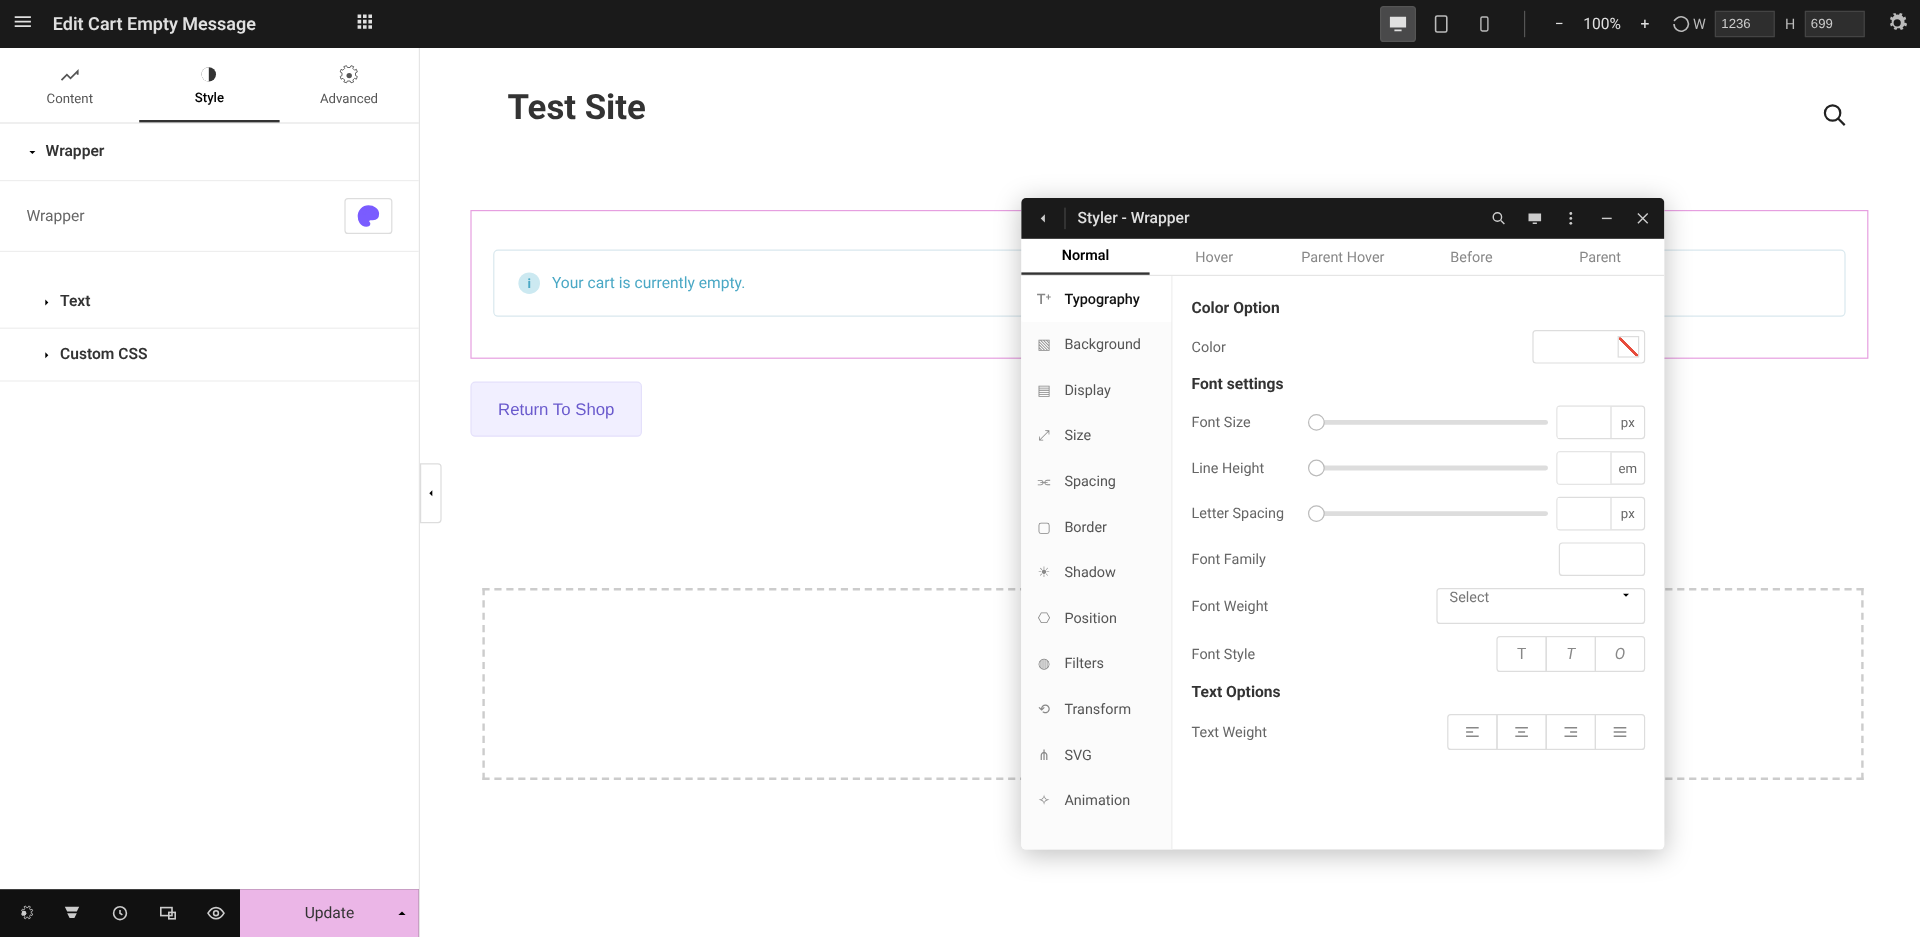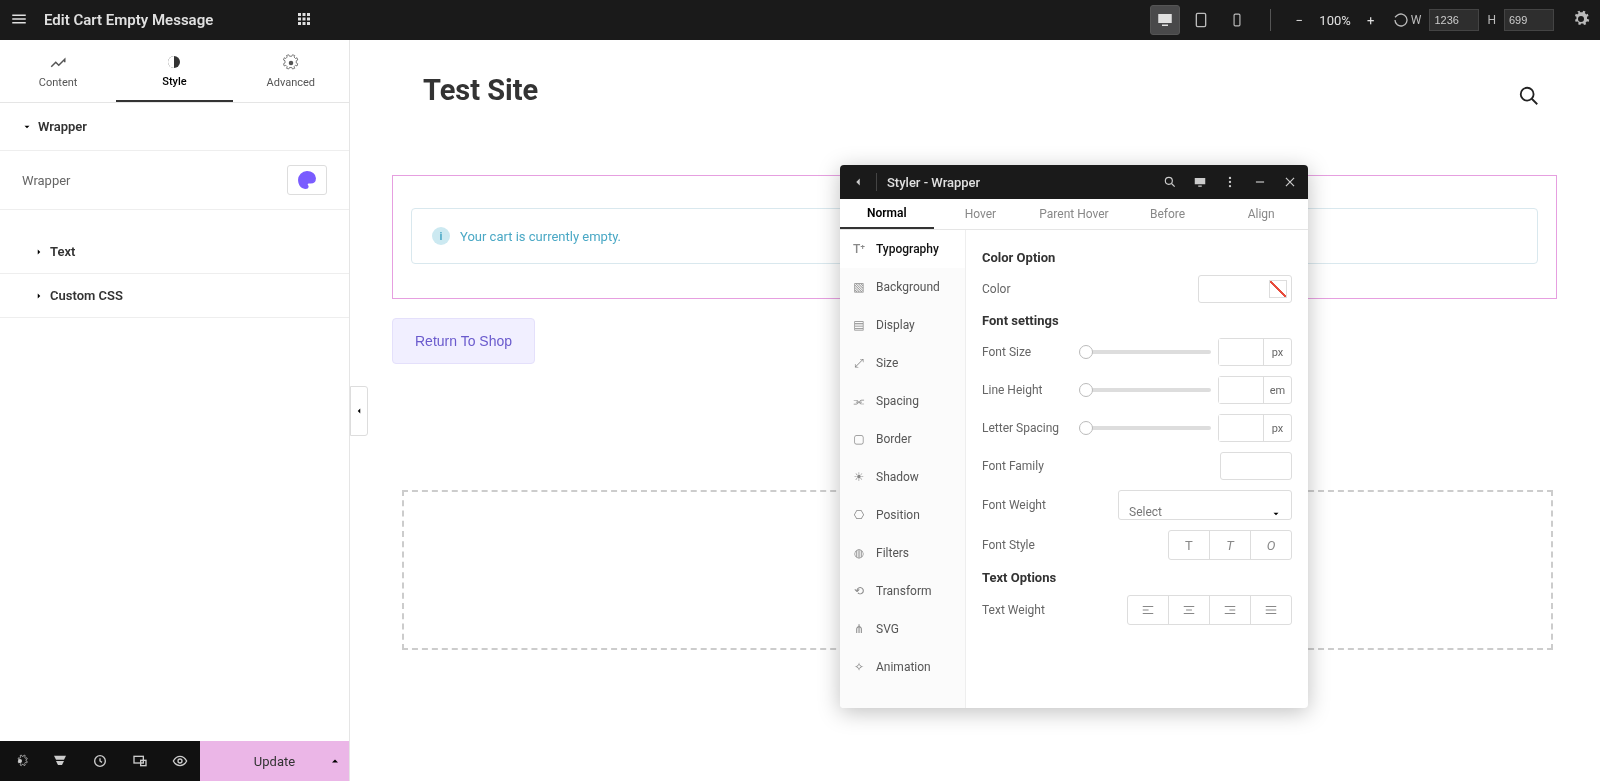--- a/index.html
+++ b/index.html
@@ -43,21 +43,21 @@
   .collapse-handle { position:absolute; left:0; top:50%; transform:translateY(-50%); width:18px; height:50px; background:#fff; border:1px solid #ddd; border-radius:0 3px 3px 0; display:flex; align-items:center; justify-content:center; cursor:pointer;}
   .site-title { position:absolute; left:73px; top:33px; font-size:29px; font-weight:700;}
   .search-icon-site { position:absolute; right:60px; top:45px; cursor:pointer;}
   .selected-box { position:absolute; left:42px; top:135px; right:43px; height:124px; border:1px solid #e69fe0; background:#fff;}
   .notice { margin:32px 18px; border:1px solid #d9e8ee; border-radius:4px; padding:18px 20px; display:flex; align-items:center; gap:10px; color:#4aa8c5;}
   .notice-icon { width:18px; height:18px; border-radius:50%; background:#cce9f1; display:flex; align-items:center; justify-content:center; color:#4aa8c5; font-size:11px; font-weight:700;}
   .return-btn { position:absolute; left:42px; top:278px; background:#f1efff; color:#6a5acd; border:1px solid #e4e0fb; padding:14px 22px; border-radius:4px; font-size:14px; cursor:pointer;}
   .drop-zone { position:absolute; left:52px; top:450px; right:47px; height:160px; border:2px dashed #ccc; }
 
   
-  .styler { position:absolute; left:490px; top:125px; width:468px; background:#fff; box-shadow:0 4px 22px rgba(0,0,0,.25); border-radius:4px; overflow:hidden;}
+  .styler { position:absolute; left:501px; top:125px; width:536px; background:#fff; box-shadow:0 4px 22px rgba(0,0,0,.25); border-radius:4px; overflow:hidden;}
   .styler-head { background:#1a1a1a; height:34px; display:flex; align-items:center; color:#e0e0e0; padding:0 6px; gap:6px;}
   .sh-title { font-size:13px; font-weight:500; margin-left:4px;}
   .sh-spacer { flex:1;}
   .sh-icon { width:24px; height:24px; display:flex; align-items:center; justify-content:center; cursor:pointer;}
   .styler-tabs { display:flex; height:31px; border-bottom:1px solid #e5e5e5; font-size:12px;}
   .styler-tab { flex:1; display:flex; align-items:center; justify-content:center; cursor:pointer; color:#888;}
   .styler-tab.active { color:#000; font-weight:600; border-bottom:2px solid #333;}
   .styler-body { display:flex; height:478px;}
   .styler-cats { width:126px; border-right:1px solid #eee; background:#fbfbfb; overflow:auto;}
   .cat { display:flex; align-items:center; gap:8px; padding:10px 10px; font-size:12px; color:#555; cursor:pointer;}
@@ -67,21 +67,21 @@
   .opt-head { font-weight:700; font-size:13px; margin-bottom:10px; margin-top:6px;}
   .opt-row { display:flex; align-items:center; justify-content:space-between; margin:10px 0; gap:7px; color:#666;}
   .opt-label { flex:0 0 90px;}
   .slider { flex:1; height:4px; background:#ddd; border-radius:2px; position:relative; }
   .slider .knob { position:absolute; left:0; top:-5px; width:14px; height:14px; border-radius:50%; background:#fff; border:1px solid #bbb;}
   .num-unit { display:flex; border:1px solid #ddd; border-radius:3px; height:28px;}
   .num-unit input { width:44px; border:none; outline:none; padding:0 4px; font-size:11px;}
   .num-unit span { width:28px; border-left:1px solid #ddd; display:flex; align-items:center; justify-content:center; font-size:11px; color:#666;}
   .swatch { width:94px; height:28px; border:1px solid #ddd; border-radius:3px; position:relative;}
   .swatch .empty { position:absolute; right:4px; top:4px; width:18px; height:18px; border:1px solid #ddd; background:linear-gradient(45deg,transparent 45%,#e74c3c 45%,#e74c3c 55%,transparent 55%);}
-  .sel { width:174px; height:30px; border:1px solid #ddd; border-radius:3px; display:flex; align-items:flex-end; justify-content:space-between; padding:0 10px; color:#777; cursor:pointer;}
+  .sel { width:174px; height:30px; border:1px solid #ddd; border-radius:3px; display:flex; align-items:flex-start; justify-content:space-between; padding:0 10px; color:#777; cursor:pointer;}
   .btn-group { display:flex; gap:0;}
   .btn-group .bg-btn { width:42px; height:30px; border:1px solid #ddd; margin-left:-1px; display:flex; align-items:center; justify-content:center; cursor:pointer; color:#888; font-size:13px;}
   .btn-group .bg-btn:first-child{border-radius:3px 0 0 3px; margin-left:0;}
   .btn-group .bg-btn:last-child{border-radius:0 3px 3px 0;}
   .txt-input { width:72px; height:28px; border:1px solid #ddd; border-radius:3px;}
 </style>
 </head>
 <body>
 
 <div class="topbar">
@@ -313,21 +313,21 @@
         <div class="styler-tab">
             <span>Hover</span>
           </div>
         <div class="styler-tab">
             <span>Parent Hover</span>
           </div>
         <div class="styler-tab">
             <span>Before</span>
           </div>
         <div class="styler-tab">
-            <span>Align</span>
+            <span>Parent</span>
           </div>
       </div>
       <div class="styler-body">
         <div class="styler-cats">
           <div class="cat active">
               <span class="ci">T⁺</span>
               <span>Typography</span>
             </div>
           <div class="cat">
               <span class="ci">▧</span>

